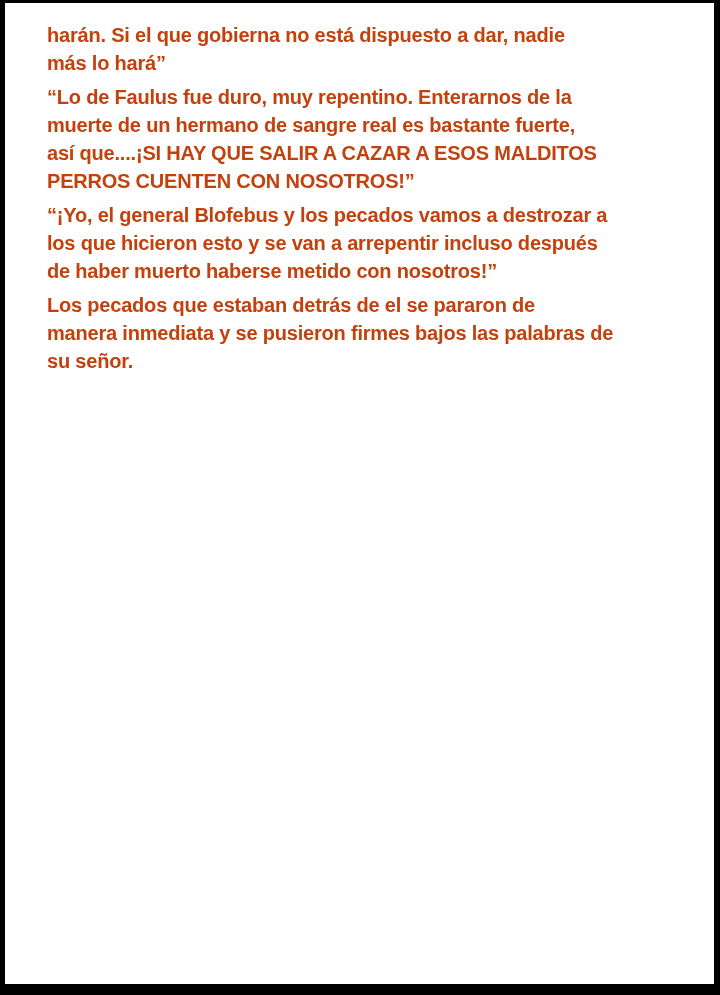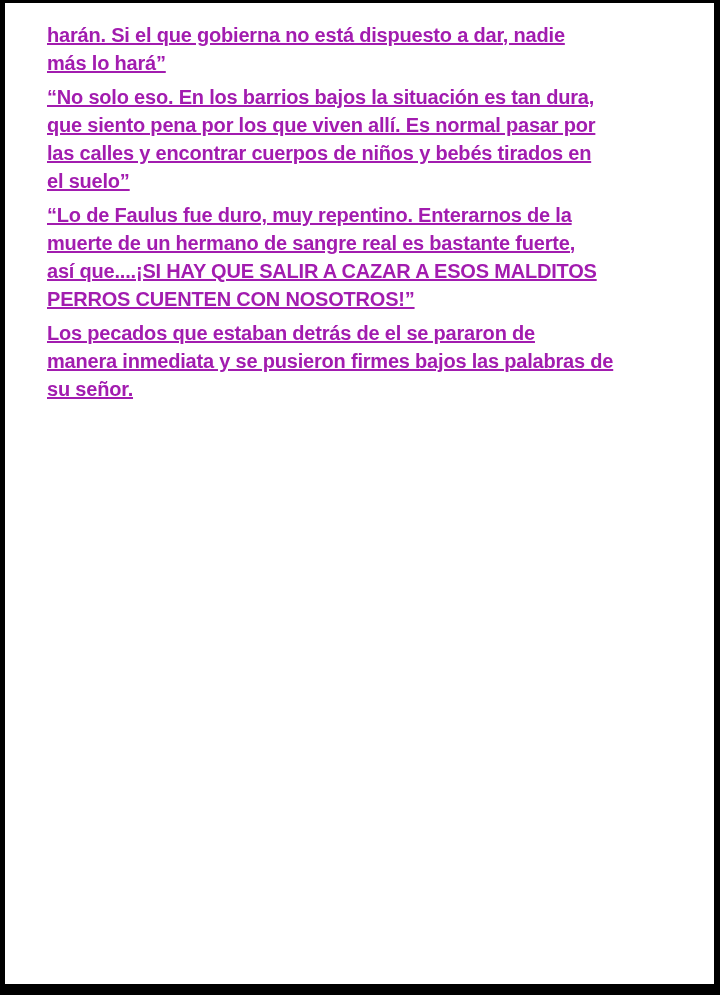--- a/index.html
+++ b/index.html
@@ -31,39 +31,37 @@
   .content {
     padding: 18px 16px 0 42px;
   }
   .par {
     margin: 0 0 6px 0;
     font-family: "Liberation Sans", sans-serif;
     font-weight: 700;
     font-size: 20px;
     line-height: 28px;
     letter-spacing: -0.2px;
-    color: #a21caf;
+    color: #c2410c;
     white-space: pre-line;
-    text-decoration: underline;
   }
 </style>
 </head>
 <body>
 
 <div class="frame">
   <div class="page">
     <div class="content">
       <p class="par">harán. Si el que gobierna no está dispuesto a dar, nadie
 más lo hará”</p>
-      <p class="par">“No solo eso. En los barrios bajos la situación es tan dura,
-que siento pena por los que viven allí. Es normal pasar por
-las calles y encontrar cuerpos de niños y bebés tirados en
-el suelo”</p>
       <p class="par">“Lo de Faulus fue duro, muy repentino. Enterarnos de la
 muerte de un hermano de sangre real es bastante fuerte,
 así que....¡SI HAY QUE SALIR A CAZAR A ESOS MALDITOS
 PERROS CUENTEN CON NOSOTROS!”</p>
+      <p class="par">“¡Yo, el general Blofebus y los pecados vamos a destrozar a
+los que hicieron esto y se van a arrepentir incluso después
+de haber muerto haberse metido con nosotros!”</p>
       <p class="par">Los pecados que estaban detrás de el se pararon de
 manera inmediata y se pusieron firmes bajos las palabras de
 su señor.</p>
     </div>
   </div>
 </div>
 
 </body></html>

